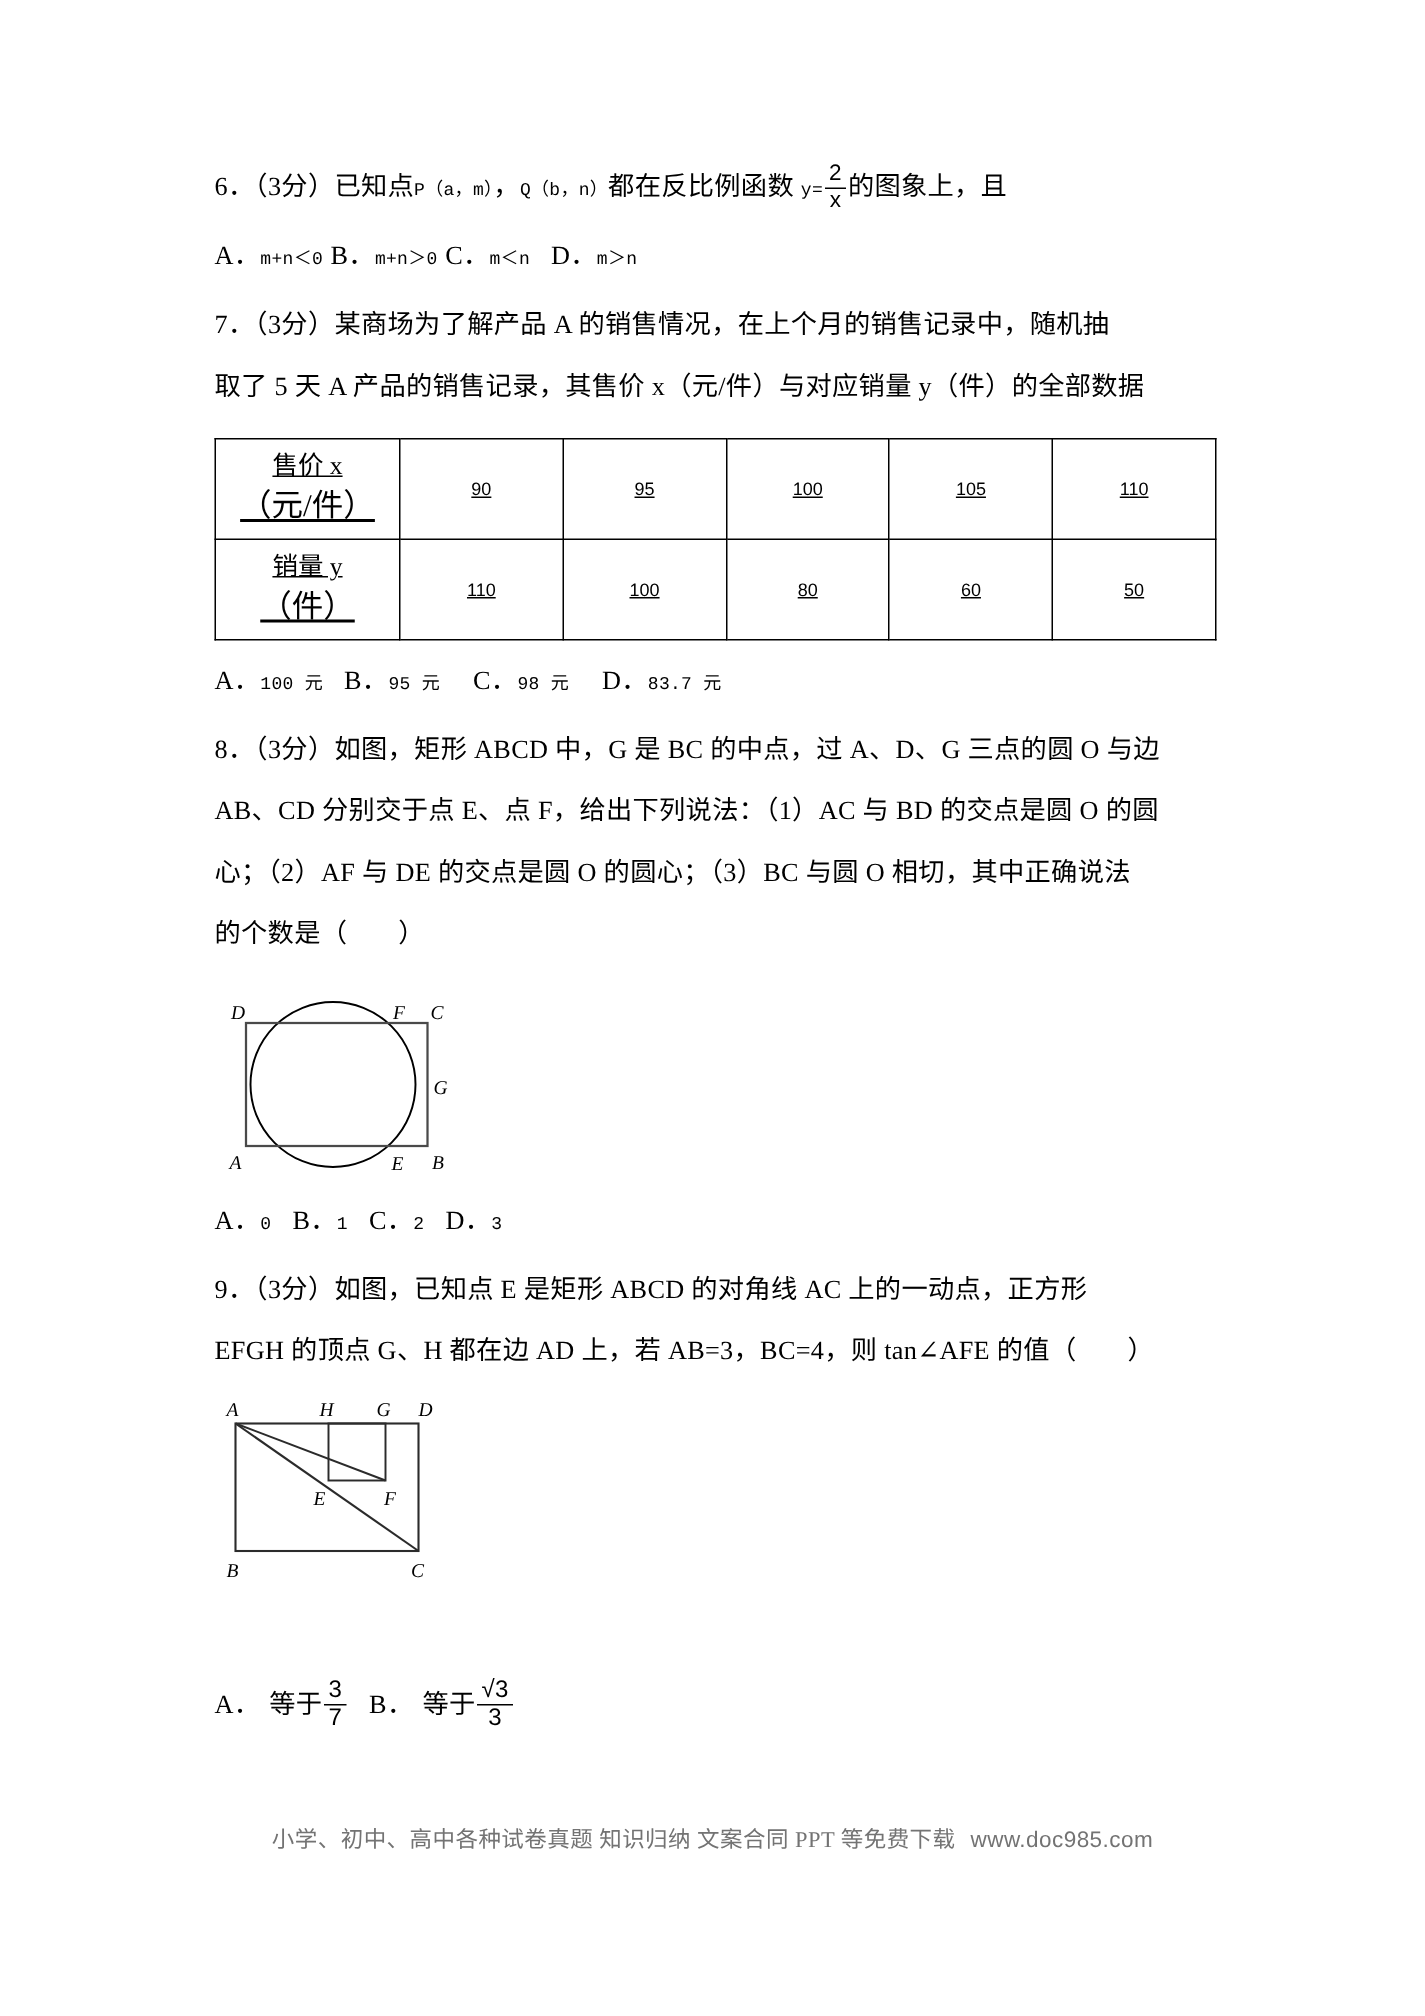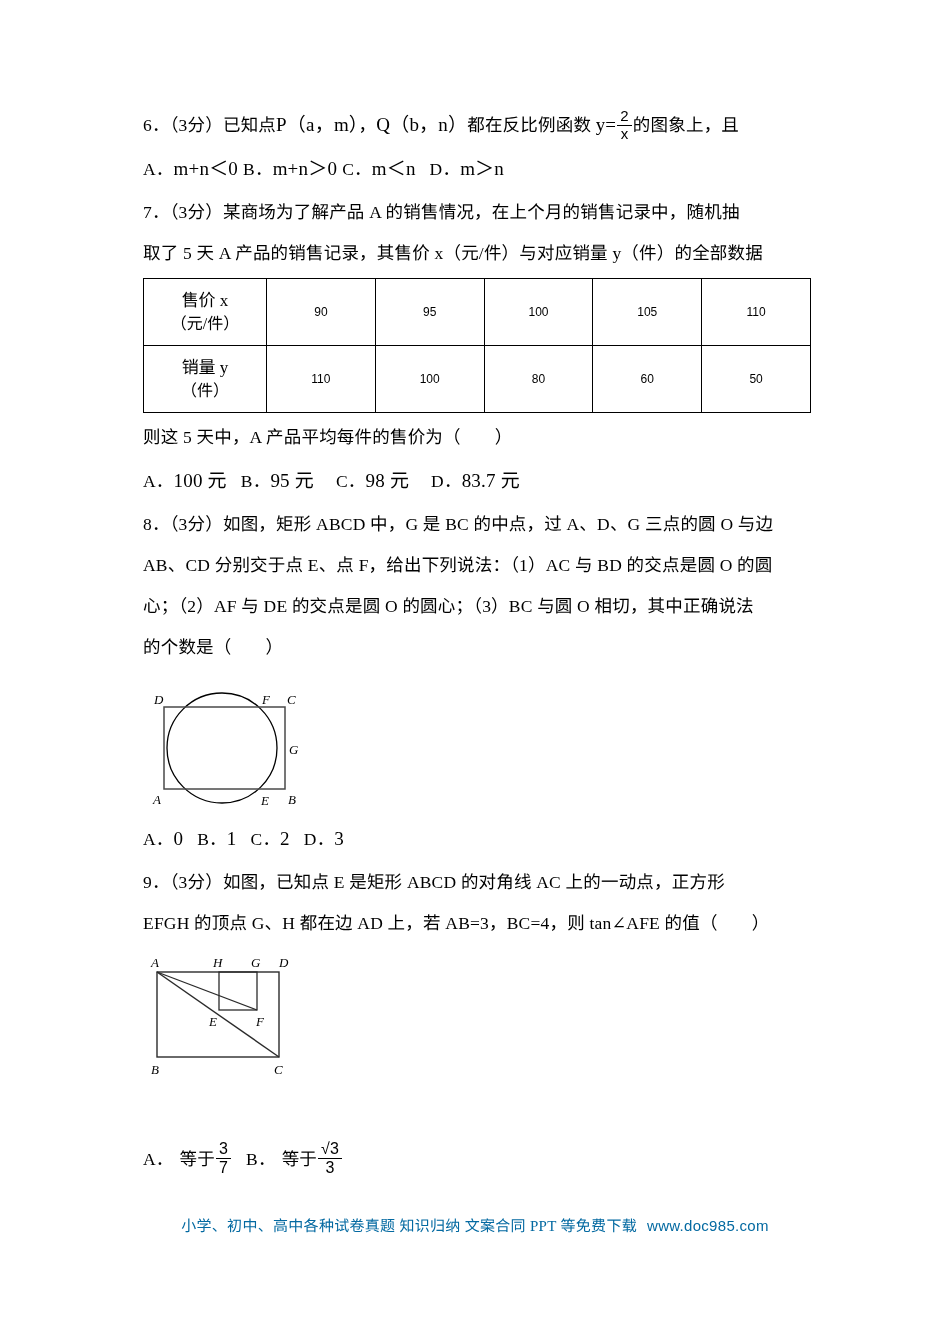--- a/index.html
+++ b/index.html
@@ -39,22 +39,22 @@
   .opts {
     font-size: 17.5px;
     line-height: 45px;
     letter-spacing: 0.2px;
   }
   .opt-sp { display: inline-block; width: 14px; }
   .opt-sp-s { display: inline-block; width: 5px; }
 
   
   .lat {
-    font-family: Liberation Serif, serif;
-    font-size: 19px;
+    font-family: Liberation Mono, monospace;
+    font-size: 12px;
   }
 
   
   .frac {
     display: inline-block;
     vertical-align: -0.52em;
     text-align: center;
     font-family: "Liberation Sans", "DejaVu Sans", sans-serif;
     font-size: 15px;
     line-height: 1.12;
@@ -68,59 +68,60 @@
     display: block;
     border-top: 1.4px solid #000;
     padding: 0 3px;
   }
   .frac.tall { vertical-align: -0.5em; font-size: 16px; }
 
   
   table.datatable {
     border-collapse: collapse;
     width: 668px;
-    margin: 4px 0 4px 0;
+    margin: 14px 0 4px 0;
     table-layout: fixed;
+    text-decoration: underline;
   }
   table.datatable td {
     border: 1.3px solid #000000;
     text-align: center;
     vertical-align: middle;
     height: 62px;
     font-family: "Liberation Sans", "DejaVu Sans", sans-serif;
     font-size: 12px;
     padding: 2px 0;
   }
   table.datatable td.hdr {
     font-family: "Liberation Serif", "DejaVu Serif", serif;
     font-size: 17px;
     line-height: 1.35;
     width: 122px;
   }
   table.datatable td.hdr .u2 {
     display: block;
-    font-size: 16px;
+    font-size: 21px;
   }
 
   
   .fig {
     position: relative;
     margin: 6px 0 2px 0;
   }
   .fig svg { display: block; }
 
   
   .footer {
     position: absolute;
     left: 0;
     top: 1214px;
     width: 950px;
     text-align: center;
     font-size: 15px;
-    color: #0369a1;
+    color: #737373;
     font-family: "Liberation Serif", "DejaVu Serif", serif;
     letter-spacing: 0.3px;
   }
   .footer .url {
     font-family: "Liberation Sans", "DejaVu Sans", sans-serif;
     font-size: 15px;
   }
 </style>
 </head>
 <body>
@@ -160,23 +161,20 @@
           </td>
           <td>110</td>
           <td>100</td>
           <td>80</td>
           <td>60</td>
           <td>50</td>
         </tr>
       </tbody>
     </table>
 
-    <div class="qline">
-      <span>则这 5 天中，A 产品平均每件的售价为（</span><span style="display:inline-block;width:34px"></span><span>）</span>
-    </div>
     <div class="opts">
       <span>A．</span><span class="lat">100 元</span><span class="opt-sp"></span><span>B．</span><span class="lat">95 元</span><span class="opt-sp"></span><span style="display:inline-block;width:8px"></span><span>C．</span><span class="lat">98 元</span><span class="opt-sp"></span><span style="display:inline-block;width:8px"></span><span>D．</span><span class="lat">83.7 元</span>
     </div>
 
     <div class="qline">
       <span>8．</span><span>（3分）</span><span>如图，矩形 ABCD 中，G 是 BC 的中点，过 A、D、G 三点的圆 O 与边</span>
     </div>
     <div class="qline">AB、CD 分别交于点 E、点 F，给出下列说法：（1）AC 与 BD 的交点是圆 O 的圆</div>
     <div class="qline">心；（2）AF 与 DE 的交点是圆 O 的圆心；（3）BC 与圆 O 相切，其中正确说法</div>
     <div class="qline">

